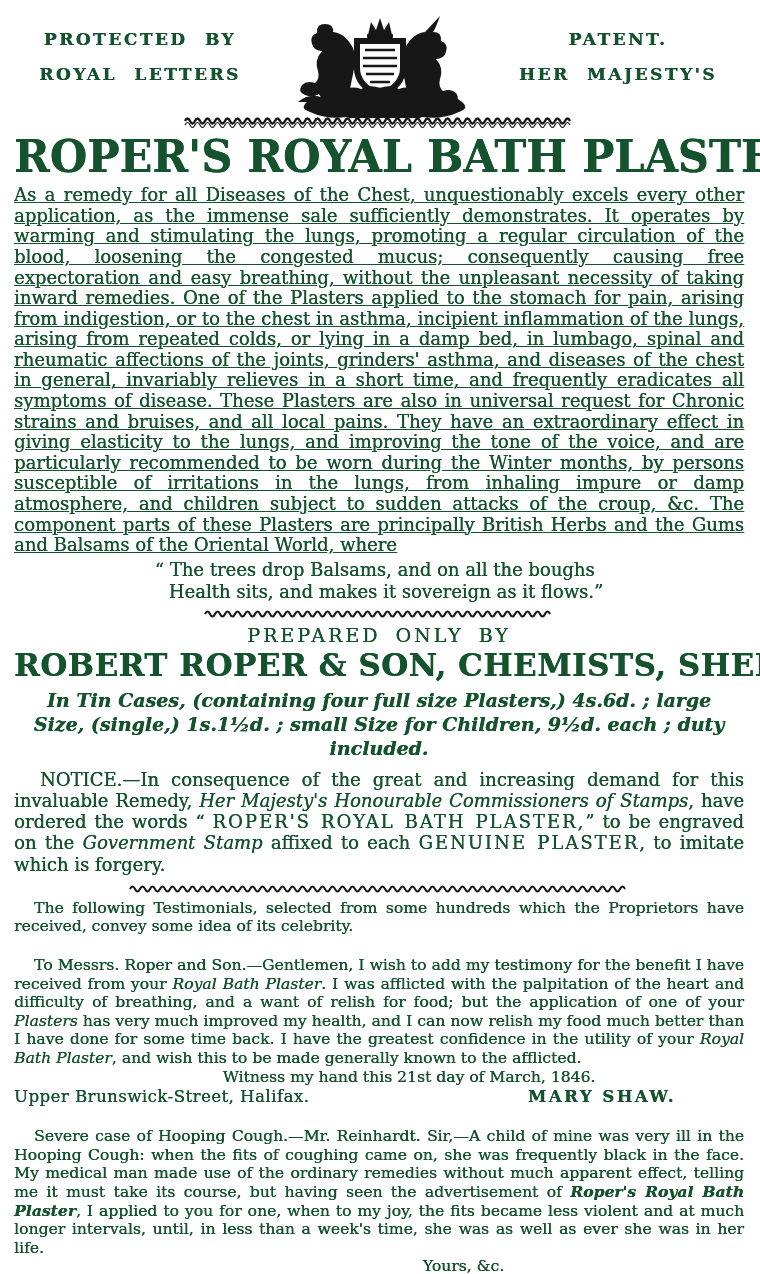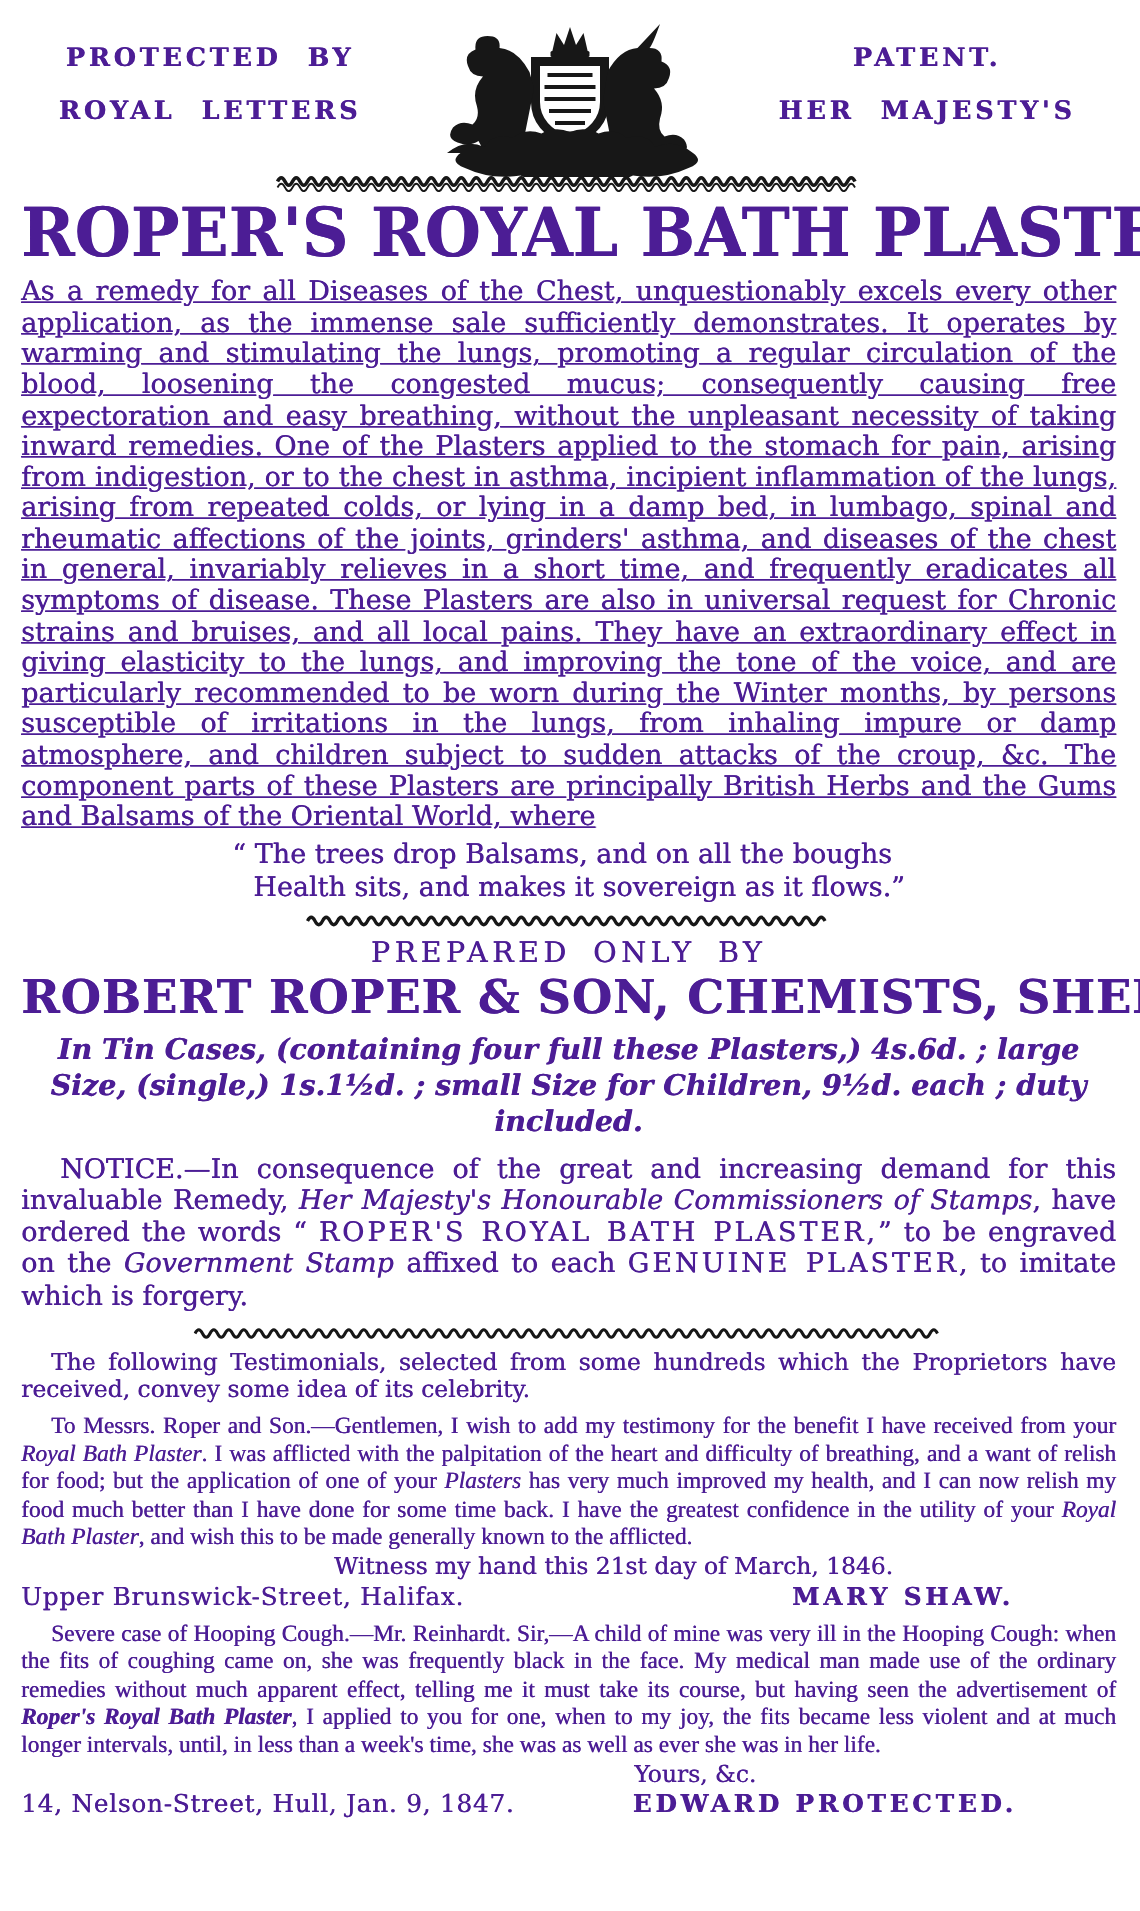--- a/index.html
+++ b/index.html
@@ -1,18 +1,18 @@
 <!DOCTYPE html>
 <html><head>
 <meta charset="utf-8">
 <style>
   html,body{margin:0;padding:0;background:#e8e8e8;}
   .page{
     width:760px;height:1274px;box-sizing:border-box;
-    margin:0 auto;background:#ffffff;color:#4c1d95;
+    margin:0 auto;background:#ffffff;color:#14532d;
     padding:12px 16px 0 14px;overflow:hidden;position:relative;
     font-family:"DejaVu Serif","Liberation Serif",serif;
     text-shadow:0.3px 0 0 currentColor;
   }
   
   .masthead{display:flex;justify-content:space-between;align-items:flex-start;height:104px;}
   .mast-col{width:252px;text-align:center;padding-top:10px;
     font-weight:bold;font-size:17px;letter-spacing:2.5px;word-spacing:9px;line-height:35px;}
   .crest-wrap{flex:1;display:flex;justify-content:center;align-items:flex-start;}
   
@@ -31,21 +31,21 @@
   .prepared-label{text-align:center;font-size:19px;letter-spacing:3px;word-spacing:6px;margin:5px 0 1px 0;}
   .chemist-name{text-align:center;font-weight:bold;font-size:31px;letter-spacing:0.5px;white-space:nowrap;margin:1px 0 5px 0;}
   .prices{font-style:italic;font-weight:bold;font-size:19px;line-height:24px;text-align:center;width:98%;margin:0 auto;}
   .notice{font-size:18px;line-height:21.2px;text-align:justify;text-indent:26px;margin-top:9px;}
   .seg-i{font-style:italic;}
   .seg-b{font-weight:bold;}
   .seg-c{letter-spacing:2px;}
   
   .testim{font-size:15.6px;line-height:18.6px;text-align:justify;text-indent:20px;}
   .testim-intro{margin-top:5px;}
-  .t-body{margin-top:6px;font-family:Liberation Serif, serif;}
+  .t-body{margin-top:20px;}
   .witness-line{font-size:15.6px;line-height:18.6px;text-align:center;padding-left:60px;}
   .sig-row{display:flex;justify-content:space-between;align-items:baseline;font-size:16.5px;line-height:21px;}
   .sig-row .addr{letter-spacing:0.5px;}
   .sig-row .sig{font-weight:bold;letter-spacing:2.5px;}
   .sig-row.mary{padding-right:68px;}
   .sig-row.edward{padding-right:66px;}
   .yours-line{font-size:15.6px;line-height:18.6px;padding-left:56%;}
 </style>
 </head>
 <body>
@@ -94,21 +94,21 @@
     <div class="l1">“ The trees drop Balsams, and on all the boughs</div>
     <div class="l2">Health sits, and makes it sovereign as it flows.”</div>
   </div>
 
   <svg class="wavy" style="margin-top:6px;margin-bottom:2px;" width="350" height="10">
     <path fill="none" stroke="#171717" stroke-width="2.2" d="M1 5 q2.5 -5 5 0 t5 0 t5 0 t5 0 t5 0 t5 0 t5 0 t5 0 t5 0 t5 0 t5 0 t5 0 t5 0 t5 0 t5 0 t5 0 t5 0 t5 0 t5 0 t5 0 t5 0 t5 0 t5 0 t5 0 t5 0 t5 0 t5 0 t5 0 t5 0 t5 0 t5 0 t5 0 t5 0 t5 0 t5 0 t5 0 t5 0 t5 0 t5 0 t5 0 t5 0 t5 0 t5 0 t5 0 t5 0 t5 0 t5 0 t5 0 t5 0 t5 0 t5 0 t5 0 t5 0 t5 0 t5 0 t5 0 t5 0 t5 0 t5 0 t5 0 t5 0 t5 0 t5 0 t5 0 t5 0 t5 0 t5 0 t5 0 t5 0"></path>
   </svg>
 
   <div class="prepared-label">PREPARED ONLY BY</div>
   <div class="chemist-name">ROBERT ROPER &amp; SON, CHEMISTS, SHEFFIELD.</div>
-  <div class="prices">In Tin Cases, (containing four full these Plasters,) 4s.6d. ;  large Size, (single,) 1s.1½d. ;  small Size for Children, 9½d. each ;  duty included.</div>
+  <div class="prices">In Tin Cases, (containing four full size Plasters,) 4s.6d. ;  large Size, (single,) 1s.1½d. ;  small Size for Children, 9½d. each ;  duty included.</div>
 
   <div class="notice"><span>NOTICE.—In consequence of the great and increasing demand for this invaluable Remedy, </span><span class="seg-i">Her Majesty's Honourable Commissioners of Stamps</span><span>, have ordered the words “ </span><span class="seg-c">ROPER'S ROYAL BATH PLASTER,</span><span>” to be engraved on the </span><span class="seg-i">Government Stamp</span><span> affixed to each </span><span class="seg-c">GENUINE PLASTER</span><span>, to imitate which is forgery.</span></div>
 
   <svg class="wavy" style="margin-top:9px;margin-bottom:3px;" width="500" height="10">
     <path fill="none" stroke="#171717" stroke-width="2" d="M1 5 q2.5 -5 5 0 t5 0 t5 0 t5 0 t5 0 t5 0 t5 0 t5 0 t5 0 t5 0 t5 0 t5 0 t5 0 t5 0 t5 0 t5 0 t5 0 t5 0 t5 0 t5 0 t5 0 t5 0 t5 0 t5 0 t5 0 t5 0 t5 0 t5 0 t5 0 t5 0 t5 0 t5 0 t5 0 t5 0 t5 0 t5 0 t5 0 t5 0 t5 0 t5 0 t5 0 t5 0 t5 0 t5 0 t5 0 t5 0 t5 0 t5 0 t5 0 t5 0 t5 0 t5 0 t5 0 t5 0 t5 0 t5 0 t5 0 t5 0 t5 0 t5 0 t5 0 t5 0 t5 0 t5 0 t5 0 t5 0 t5 0 t5 0 t5 0 t5 0 t5 0 t5 0 t5 0 t5 0 t5 0 t5 0 t5 0 t5 0 t5 0 t5 0 t5 0 t5 0 t5 0 t5 0 t5 0 t5 0 t5 0 t5 0 t5 0 t5 0 t5 0 t5 0 t5 0 t5 0 t5 0 t5 0 t5 0 t5 0 t5 0"></path>
   </svg>
 
   <div class="testim testim-intro">The following Testimonials, selected from some hundreds which the Proprietors have received, convey some idea of its celebrity.</div>
 
   <div class="testim t-body"><span>To Messrs. Roper and Son.—Gentlemen, I wish to add my testimony for the benefit I have received from your </span><span class="seg-i">Royal Bath Plaster</span><span>.  I was afflicted with the palpitation of the heart and difficulty of breathing, and a want of relish for food;  but the application of one of your </span><span class="seg-i">Plasters</span><span> has very much improved my health, and I can now relish my food much better than I have done for some time back.  I have the greatest confidence in the utility of your </span><span class="seg-i">Royal Bath Plaster</span><span>, and wish this to be made generally known to the afflicted.</span></div>

